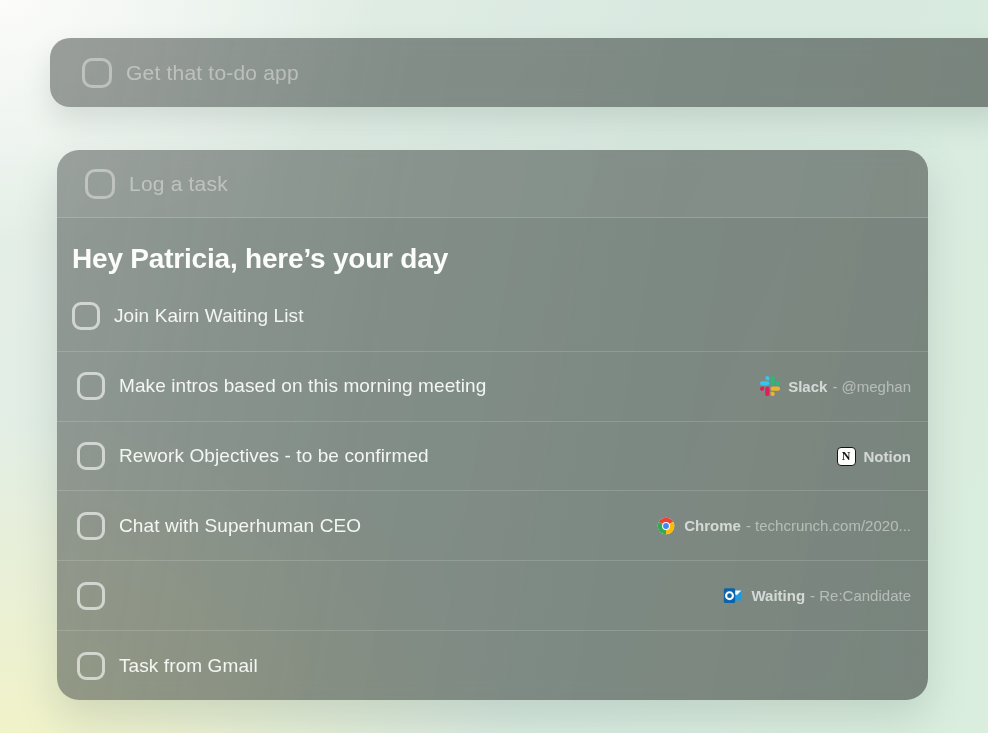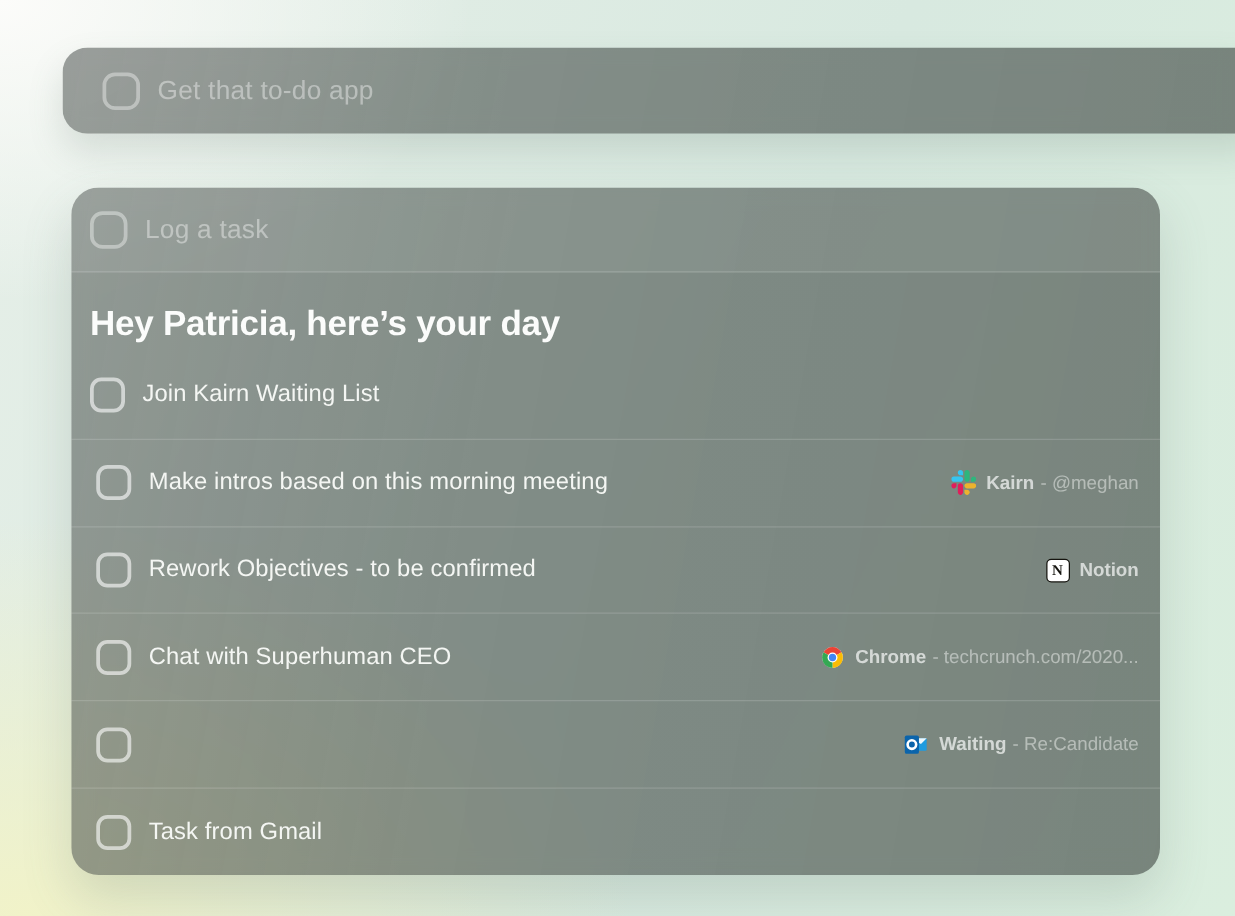--- a/index.html
+++ b/index.html
@@ -39,21 +39,21 @@
     width:28px; height:28px; border-radius:9px;
     border:3px solid rgba(255,255,255,0.60);
   }
   .checkbox.dim { width:30px; height:30px; border-radius:10px; border-color:rgba(255,255,255,0.38); }
 
   .placeholder {
     margin-left:14px; font-size:21px; color:rgba(255,255,255,0.40); letter-spacing:0.2px;
   }
 
   .log-row {
-    flex:0 0 68px; display:flex; align-items:center; padding-left:15px;
+    flex:0 0 68px; display:flex; align-items:center; padding-left:28px;
     background:rgba(255,255,255,0.05);
     border-bottom:1px solid rgba(255,255,255,0.17);
   }
 
   .greeting {
     margin:25px 16px 7px 15px;
     font-size:28px; line-height:32px; font-weight:bold;
     color:#fbfcfb; letter-spacing:-0.2px;
   }
 
@@ -115,21 +115,21 @@
           <svg class="app-icon" viewBox="0 0 122.8 122.8">
             <path fill="#E01E5A" d="M25.8 77.6c0 7.1-5.8 12.9-12.9 12.9S0 84.7 0 77.6s5.8-12.9 12.9-12.9h12.9v12.9z"></path>
             <path fill="#E01E5A" d="M32.3 77.6c0-7.1 5.8-12.9 12.9-12.9s12.9 5.8 12.9 12.9v32.3c0 7.1-5.8 12.9-12.9 12.9s-12.9-5.8-12.9-12.9V77.6z"></path>
             <path fill="#36C5F0" d="M45.2 25.8c-7.1 0-12.9-5.8-12.9-12.9S38.1 0 45.2 0s12.9 5.8 12.9 12.9v12.9H45.2z"></path>
             <path fill="#36C5F0" d="M45.2 32.3c7.1 0 12.9 5.8 12.9 12.9s-5.8 12.9-12.9 12.9H12.9C5.8 58.1 0 52.3 0 45.2s5.8-12.9 12.9-12.9h32.3z"></path>
             <path fill="#2EB67D" d="M97 45.2c0-7.1 5.8-12.9 12.9-12.9s12.9 5.8 12.9 12.9-5.8 12.9-12.9 12.9H97V45.2z"></path>
             <path fill="#2EB67D" d="M90.5 45.2c0 7.1-5.8 12.9-12.9 12.9s-12.9-5.8-12.9-12.9V12.9C64.7 5.8 70.5 0 77.6 0s12.9 5.8 12.9 12.9v32.3z"></path>
             <path fill="#ECB22E" d="M77.6 97c7.1 0 12.9 5.8 12.9 12.9s-5.8 12.9-12.9 12.9-12.9-5.8-12.9-12.9V97h12.9z"></path>
             <path fill="#ECB22E" d="M77.6 90.5c-7.1 0-12.9-5.8-12.9-12.9s5.8-12.9 12.9-12.9h32.3c7.1 0 12.9 5.8 12.9 12.9s-5.8 12.9-12.9 12.9H77.6z"></path>
           </svg>
-          <span class="app-name">Kairn</span>
+          <span class="app-name">Slack</span>
           <span class="app-detail">- @meghan</span>
         </span>
       </div>
 
       <div class="row">
         <span class="checkbox"></span>
         <span class="task-title">Rework Objectives - to be confirmed</span>
         <span class="source">
           <span class="notion-box">N</span>
           <span class="app-name">Notion</span>

